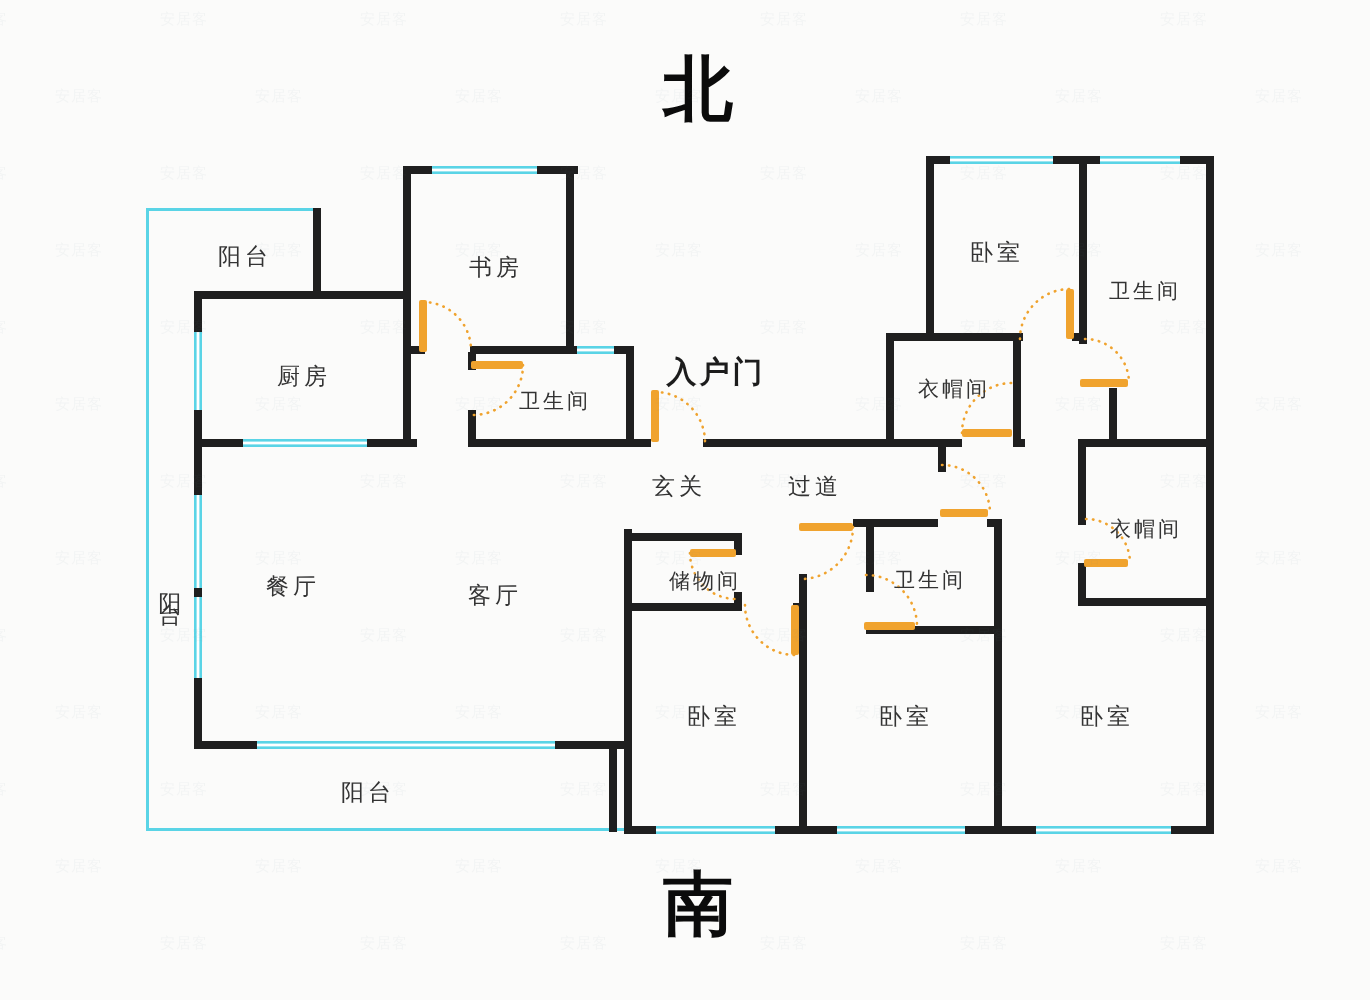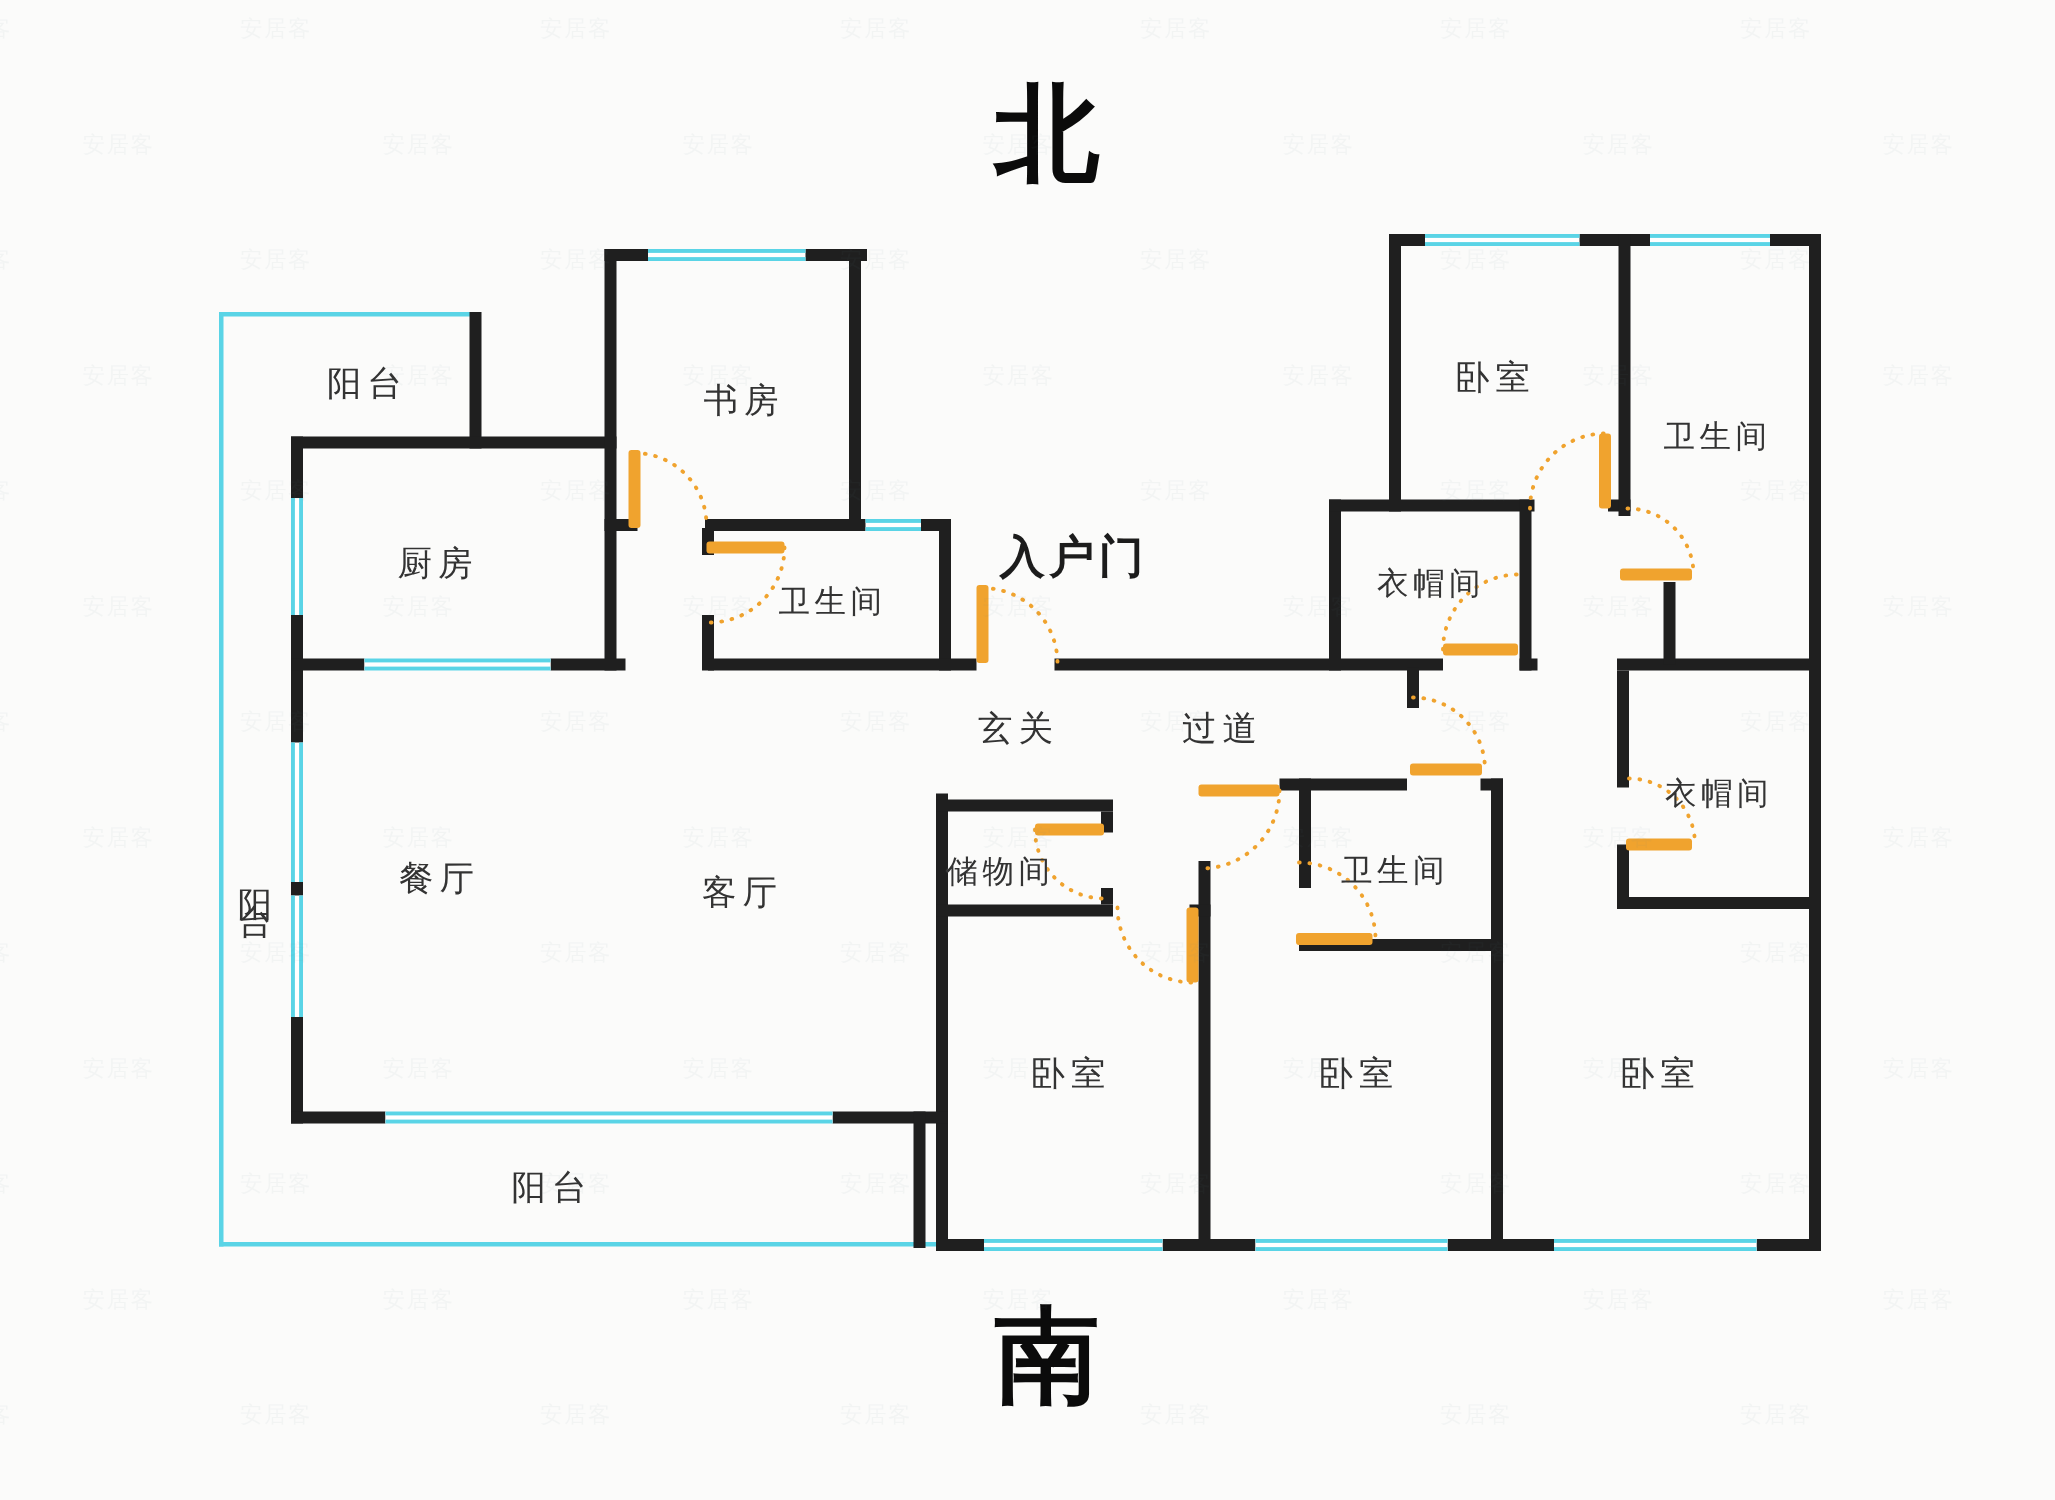--- a/index.html
+++ b/index.html
@@ -151,29 +151,29 @@
       <rect x="791" y="605" width="8" height="50" fill="#f0a32e" rx="2"></rect>
     </svg>
 
   <div class="compass-label" style="left:698px;top:90px">北</div>
   <div class="compass-label" style="left:698px;top:905px">南</div>
 
   <div class="entrance-label" style="left:716px;top:372px">入户门</div>
 
   <div class="room-label" style="left:245px;top:256px">阳台</div>
   <div class="room-label" style="left:496px;top:267px">书房</div>
-  <div class="room-label" style="left:292px;top:376px">厨房</div>
+  <div class="room-label" style="left:304px;top:376px">厨房</div>
   <div class="room-label small" style="left:555px;top:401px">卫生间</div>
   <div class="room-label" style="left:679px;top:486px">玄关</div>
   <div class="room-label" style="left:815px;top:486px">过道</div>
   <div class="room-label" style="left:293px;top:586px">餐厅</div>
   <div class="room-label" style="left:495px;top:595px">客厅</div>
   <div class="room-label vertical" style="left:171px;top:585px;transform:translate(-50%,-50%)">阳台</div>
   <div class="room-label" style="left:368px;top:792px">阳台</div>
-  <div class="room-label small" style="left:667px;top:581px">储物间</div>
+  <div class="room-label small" style="left:705px;top:581px">储物间</div>
   <div class="room-label small" style="left:930px;top:580px">卫生间</div>
   <div class="room-label" style="left:714px;top:716px">卧室</div>
   <div class="room-label" style="left:906px;top:716px">卧室</div>
   <div class="room-label" style="left:1107px;top:716px">卧室</div>
   <div class="room-label" style="left:997px;top:252px">卧室</div>
   <div class="room-label small" style="left:954px;top:389px">衣帽间</div>
   <div class="room-label small" style="left:1145px;top:291px">卫生间</div>
   <div class="room-label small" style="left:1146px;top:529px">衣帽间</div>
 
   <div id="wm-layer">

